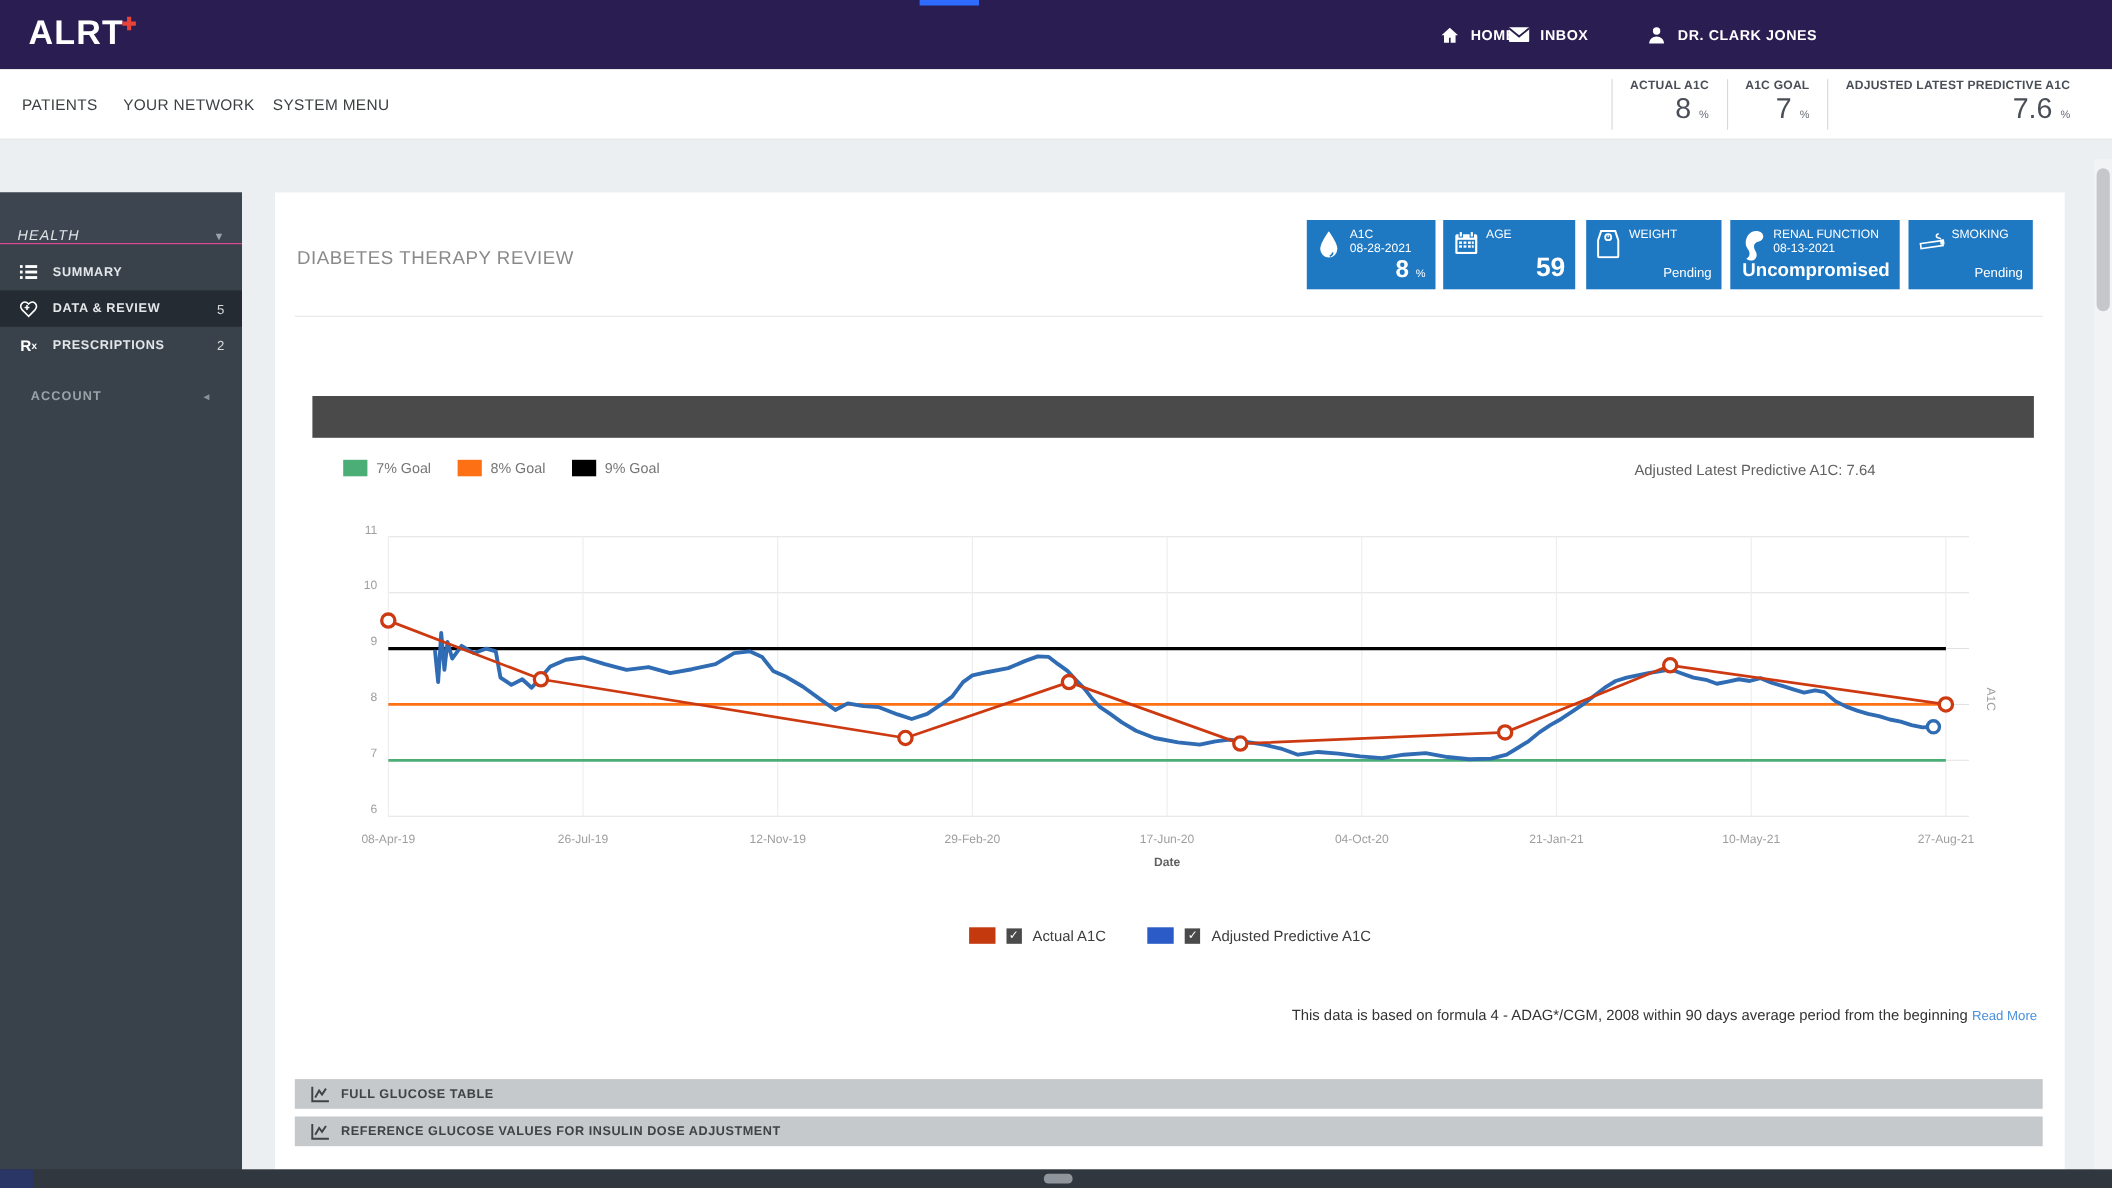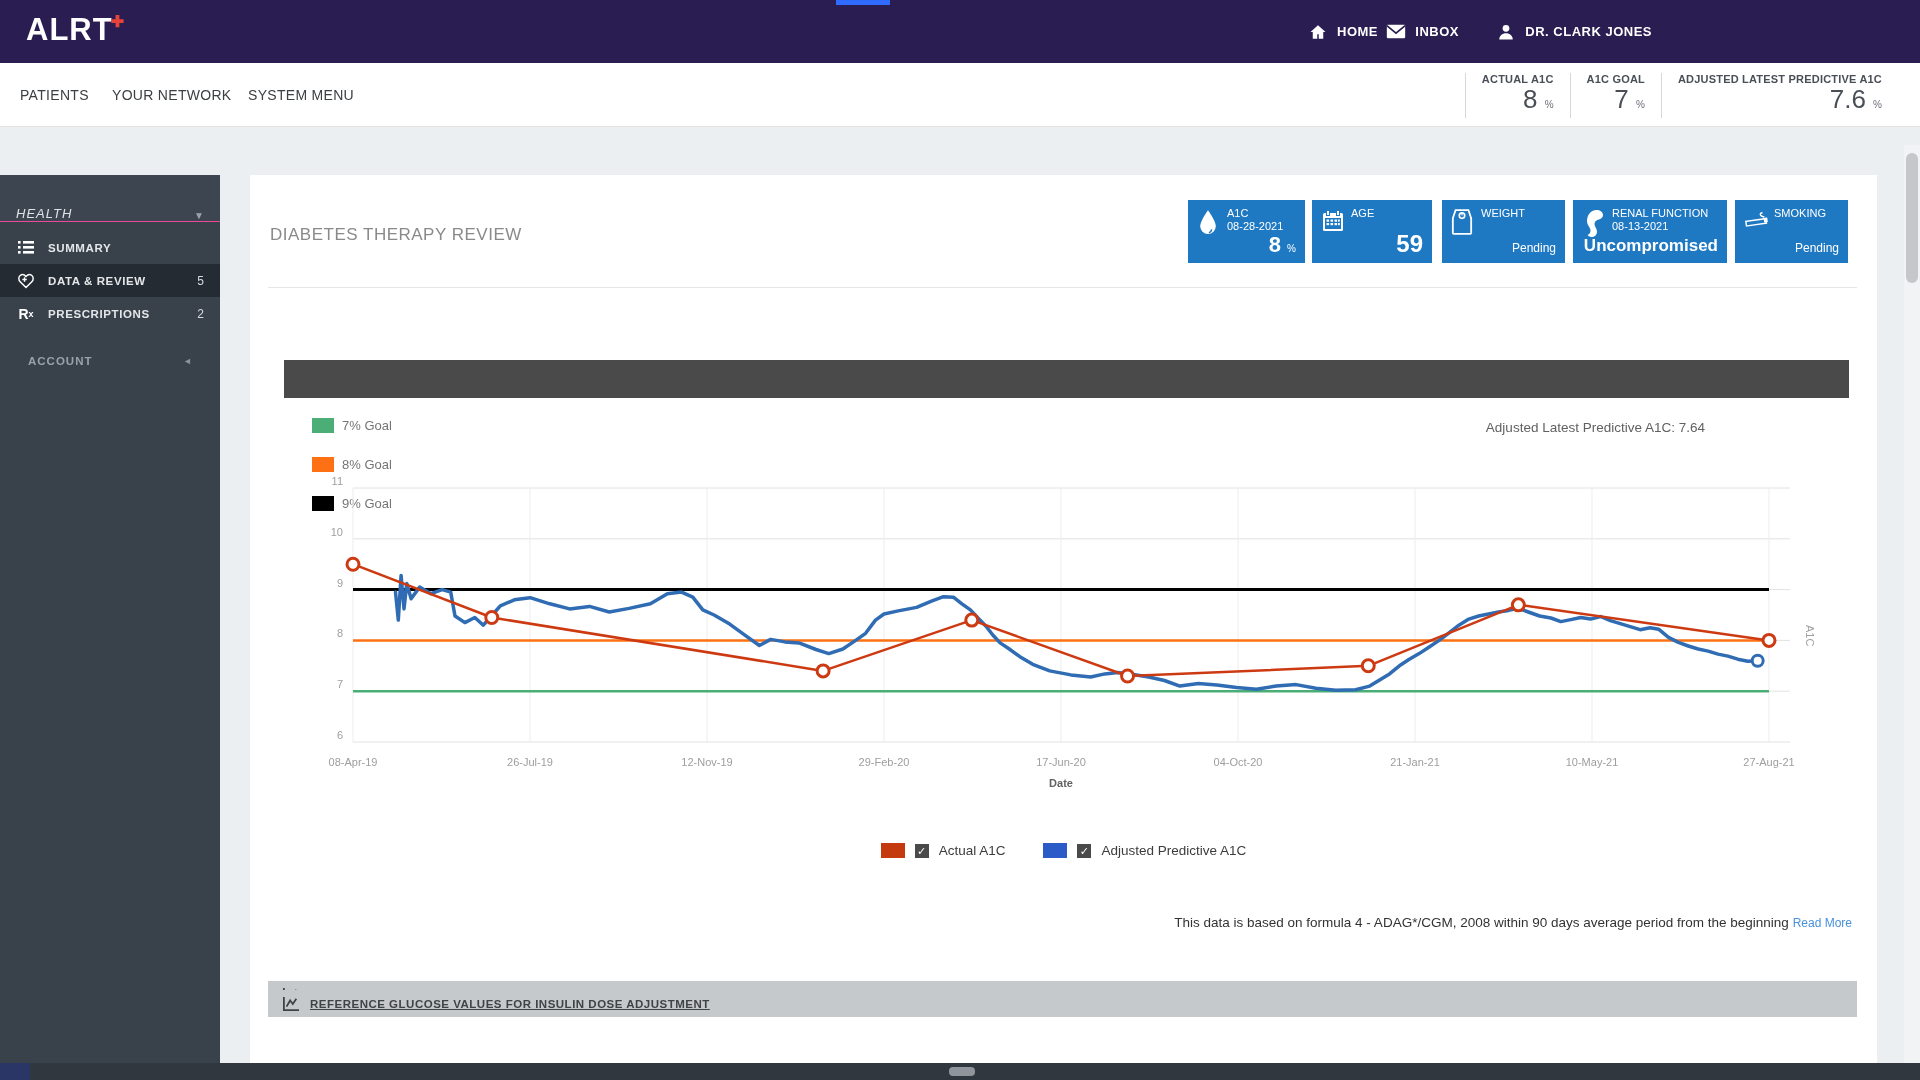--- a/index.html
+++ b/index.html
@@ -59,40 +59,40 @@
   .icard .cval { position:absolute; right:9px; bottom:5px; font-size:22px; font-weight:700; }
   .icard .cval .cu { font-size:10px; font-weight:400; }
   .icard .cval.small { font-size:12px; font-weight:400; bottom:8px; }
   .icard .cval.mid { font-size:17px; font-weight:700; bottom:7px; }
 
   .darkbar { background:#4a4a4a; color:#fff; display:flex; align-items:center; }
   #sechead { left:18px; top:133px; width:1589px; height:40px; padding:0 14px; }
   #sechead .shlabel { font-size:12px; font-weight:700; letter-spacing:.7px; margin-left:10px; }
   #subbar { left:34px; top:185px; width:1565px; height:38px; }
 
-  #legendrow { left:62px; top:243px; display:flex; align-items:flex-start; gap:24px;flex-direction:column; }
+  #legendrow { left:62px; top:243px; display:flex; align-items:flex-start; gap:24px; }
   .lgitem { display:flex; align-items:center; gap:8px; }
   .lgswatch { width:22px; height:15px; }
   .lglabel { font-size:13px; color:#757575; }
   #adjnote { right:172px; top:245px; font-size:13.5px; color:#616161; }
 
   #chartwrap { left:0; top:300px; width:1627px; height:335px; }
 
   #togglerow { left:0; top:668px; width:1627px; display:flex; justify-content:center; gap:38px; align-items:center; }
   .tgitem { display:flex; align-items:center; gap:10px; }
   .tgswatch { width:24px; height:15px; }
   .cbx { width:14px; height:14px; background:#4a4a4a; color:#fff; font-size:11px; line-height:14px; text-align:center; cursor:pointer; }
   .tglabel { font-size:13.5px; color:#3c3c3c; }
 
   #footnote { right:25px; top:740px; font-size:13.5px; color:#333; }
   #footnote a { color:#4a90d9; font-size:12px; text-decoration:none; cursor:pointer; }
 
   .graybar { left:18px; width:1589px; height:27px; background:#c6c9cb; color:#3f4346; display:flex; align-items:center; padding:0 14px; cursor:pointer; }
   .graybar .gblabel { font-size:11.5px; font-weight:700; letter-spacing:.5px; margin-left:10px; }
-  #graybar1 { top:806px; } #graybar2 { top:815px;text-decoration:underline; }
+  #graybar1 { top:806px; } #graybar2 { top:840px; }
 
   
   #vscroll { left:1904px; top:145px; width:16px; height:935px; background:#f1f3f4; }
   #vthumb { left:2px; top:8px; width:12px; height:130px; background:#c5c8cb; border-radius:6px; }
   #bottombar { left:0; top:1063px; width:1920px; height:17px; background:#31373e; }
   #cornerblue { left:0; top:1063px; width:30px; height:17px; background:#2a3666; }
   #hpill { left:949px; top:1067px; width:26px; height:9px; background:#8f959b; border-radius:4px; }
 
   svg { display:block; }
   .arrowfont { font-family:"DejaVu Sans", sans-serif; }
@@ -107,21 +107,21 @@
     <div id="logo" class="abs"><span>ALRT</span><span class="plus">✚</span></div>
 
     <div class="topmenu abs" style="right:542px;">
       <span class="ticon">
         <svg width="18" height="18" viewBox="0 0 24 24">
             <path d="M12 3 2 12h3v9h6v-6h2v6h6v-9h3z" fill="#fff"></path>
           </svg>
       </span>
         <span class="lbl">HOME</span>
     </div>
-    <div class="topmenu abs" style="right:461px;">
+    <div class="topmenu abs" style="right:476px;">
       <span class="ticon">
         <svg width="20" height="15" viewBox="0 0 24 18">
             <rect x="1" y="1" width="22" height="16" rx="1" fill="#fff"></rect>
             <path d="M1 2 12 11 23 2" stroke="#2a1d51" stroke-width="2" fill="none"></path>
           </svg>
       </span>
         <span class="lbl">INBOX</span>
     </div>
     <div class="topmenu abs" style="right:268px;">
       <span class="ticon">

